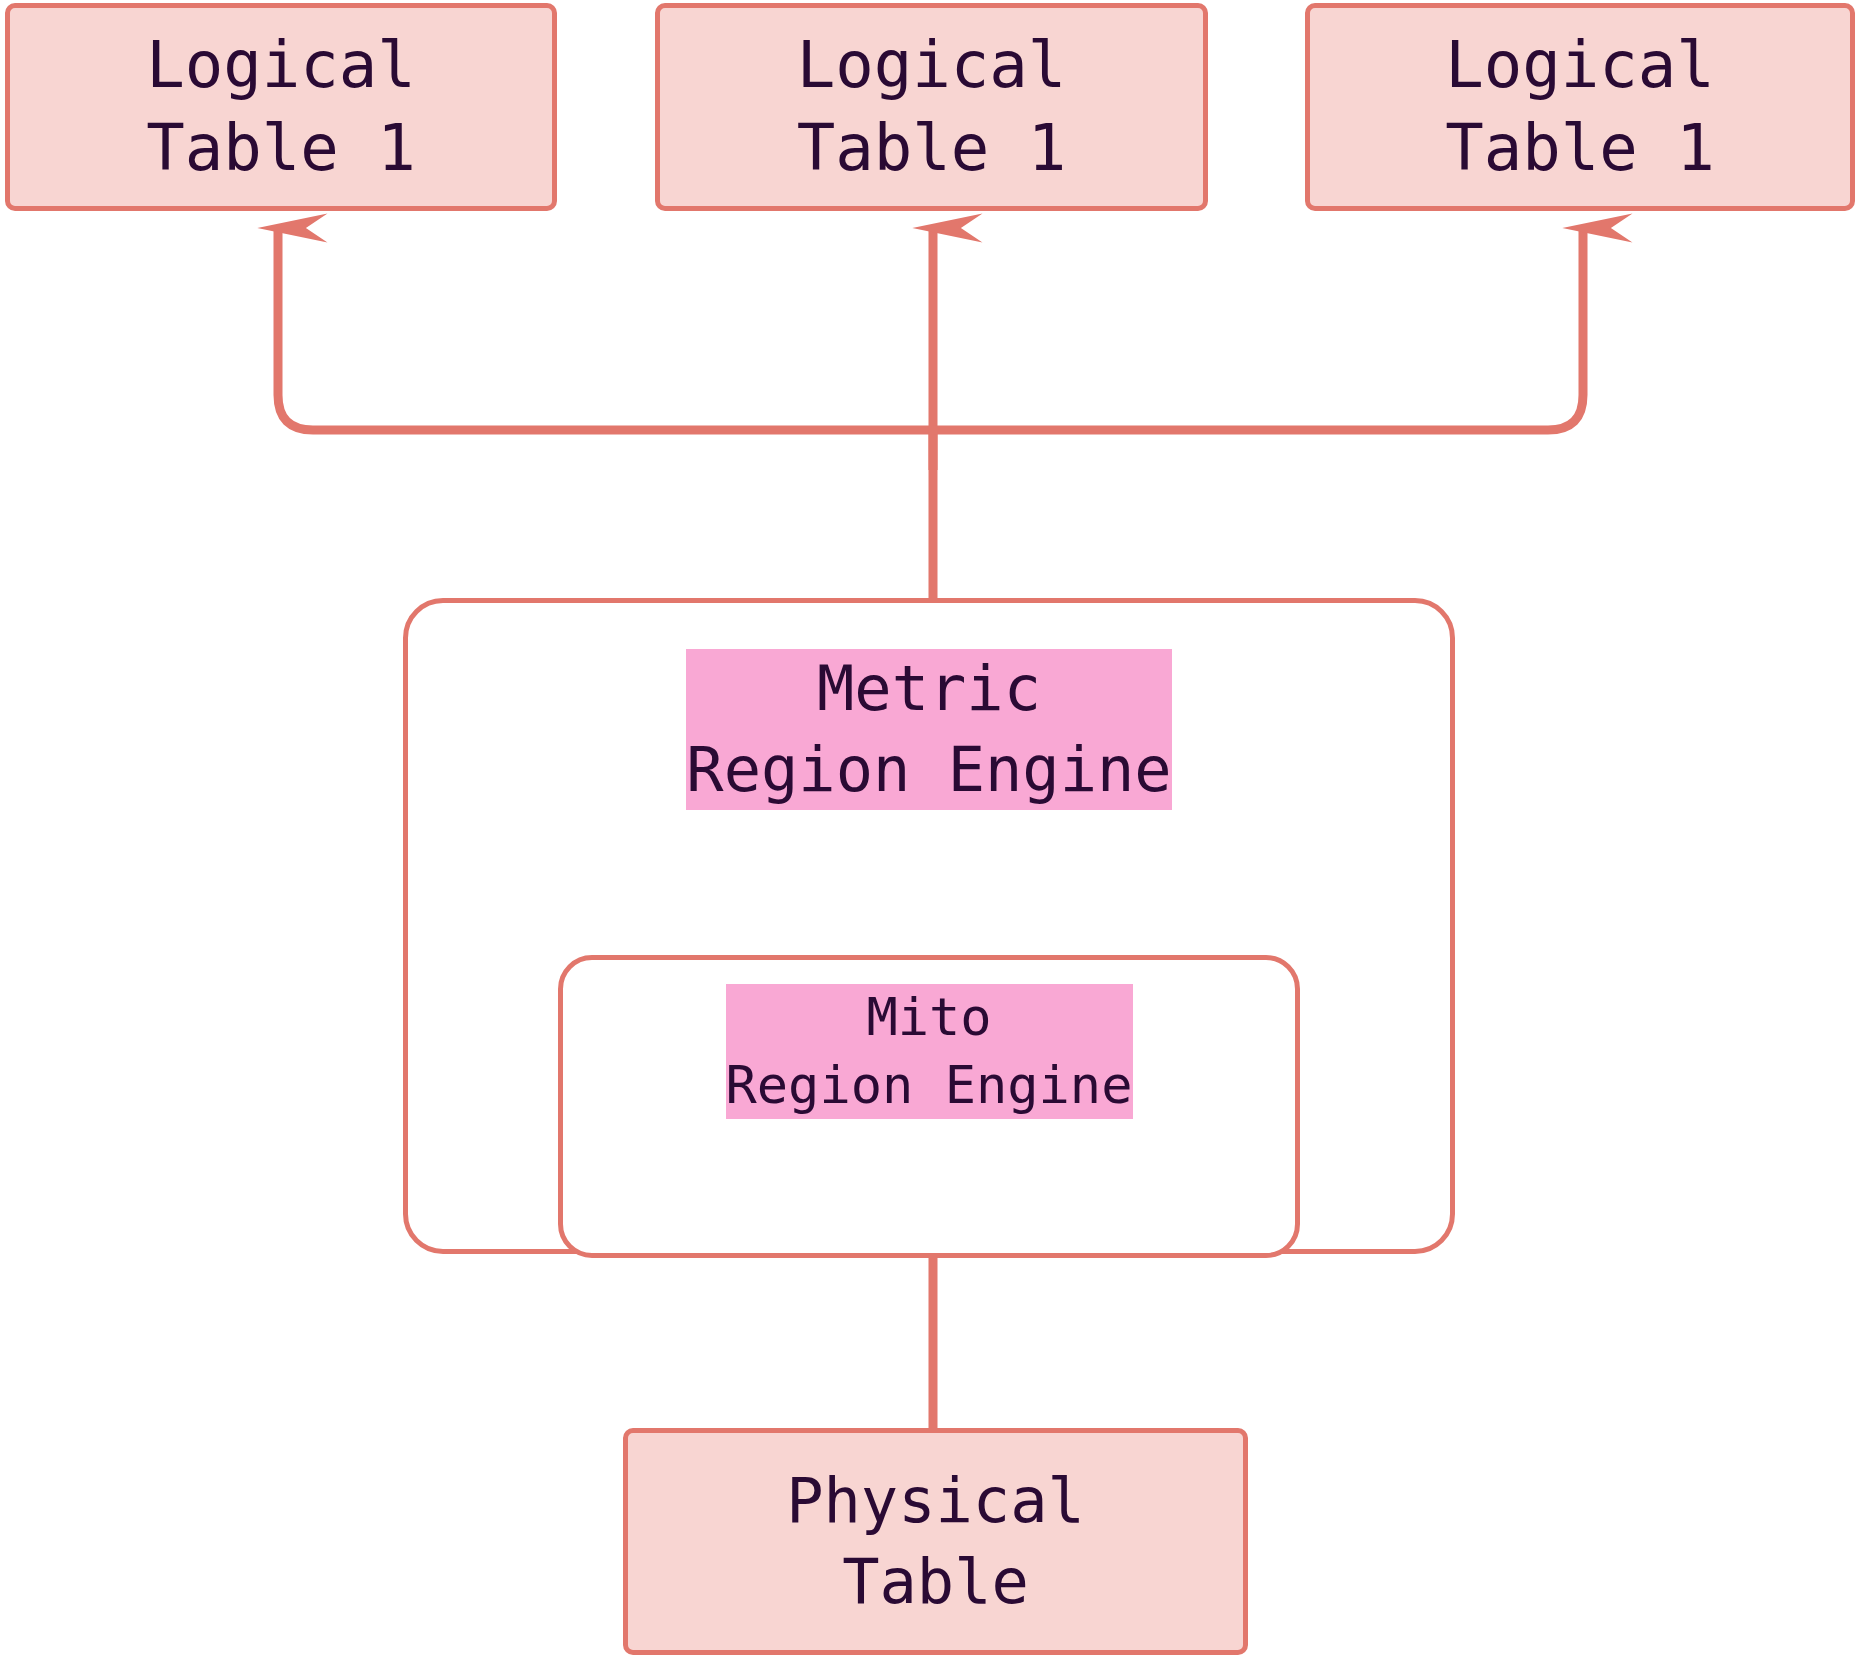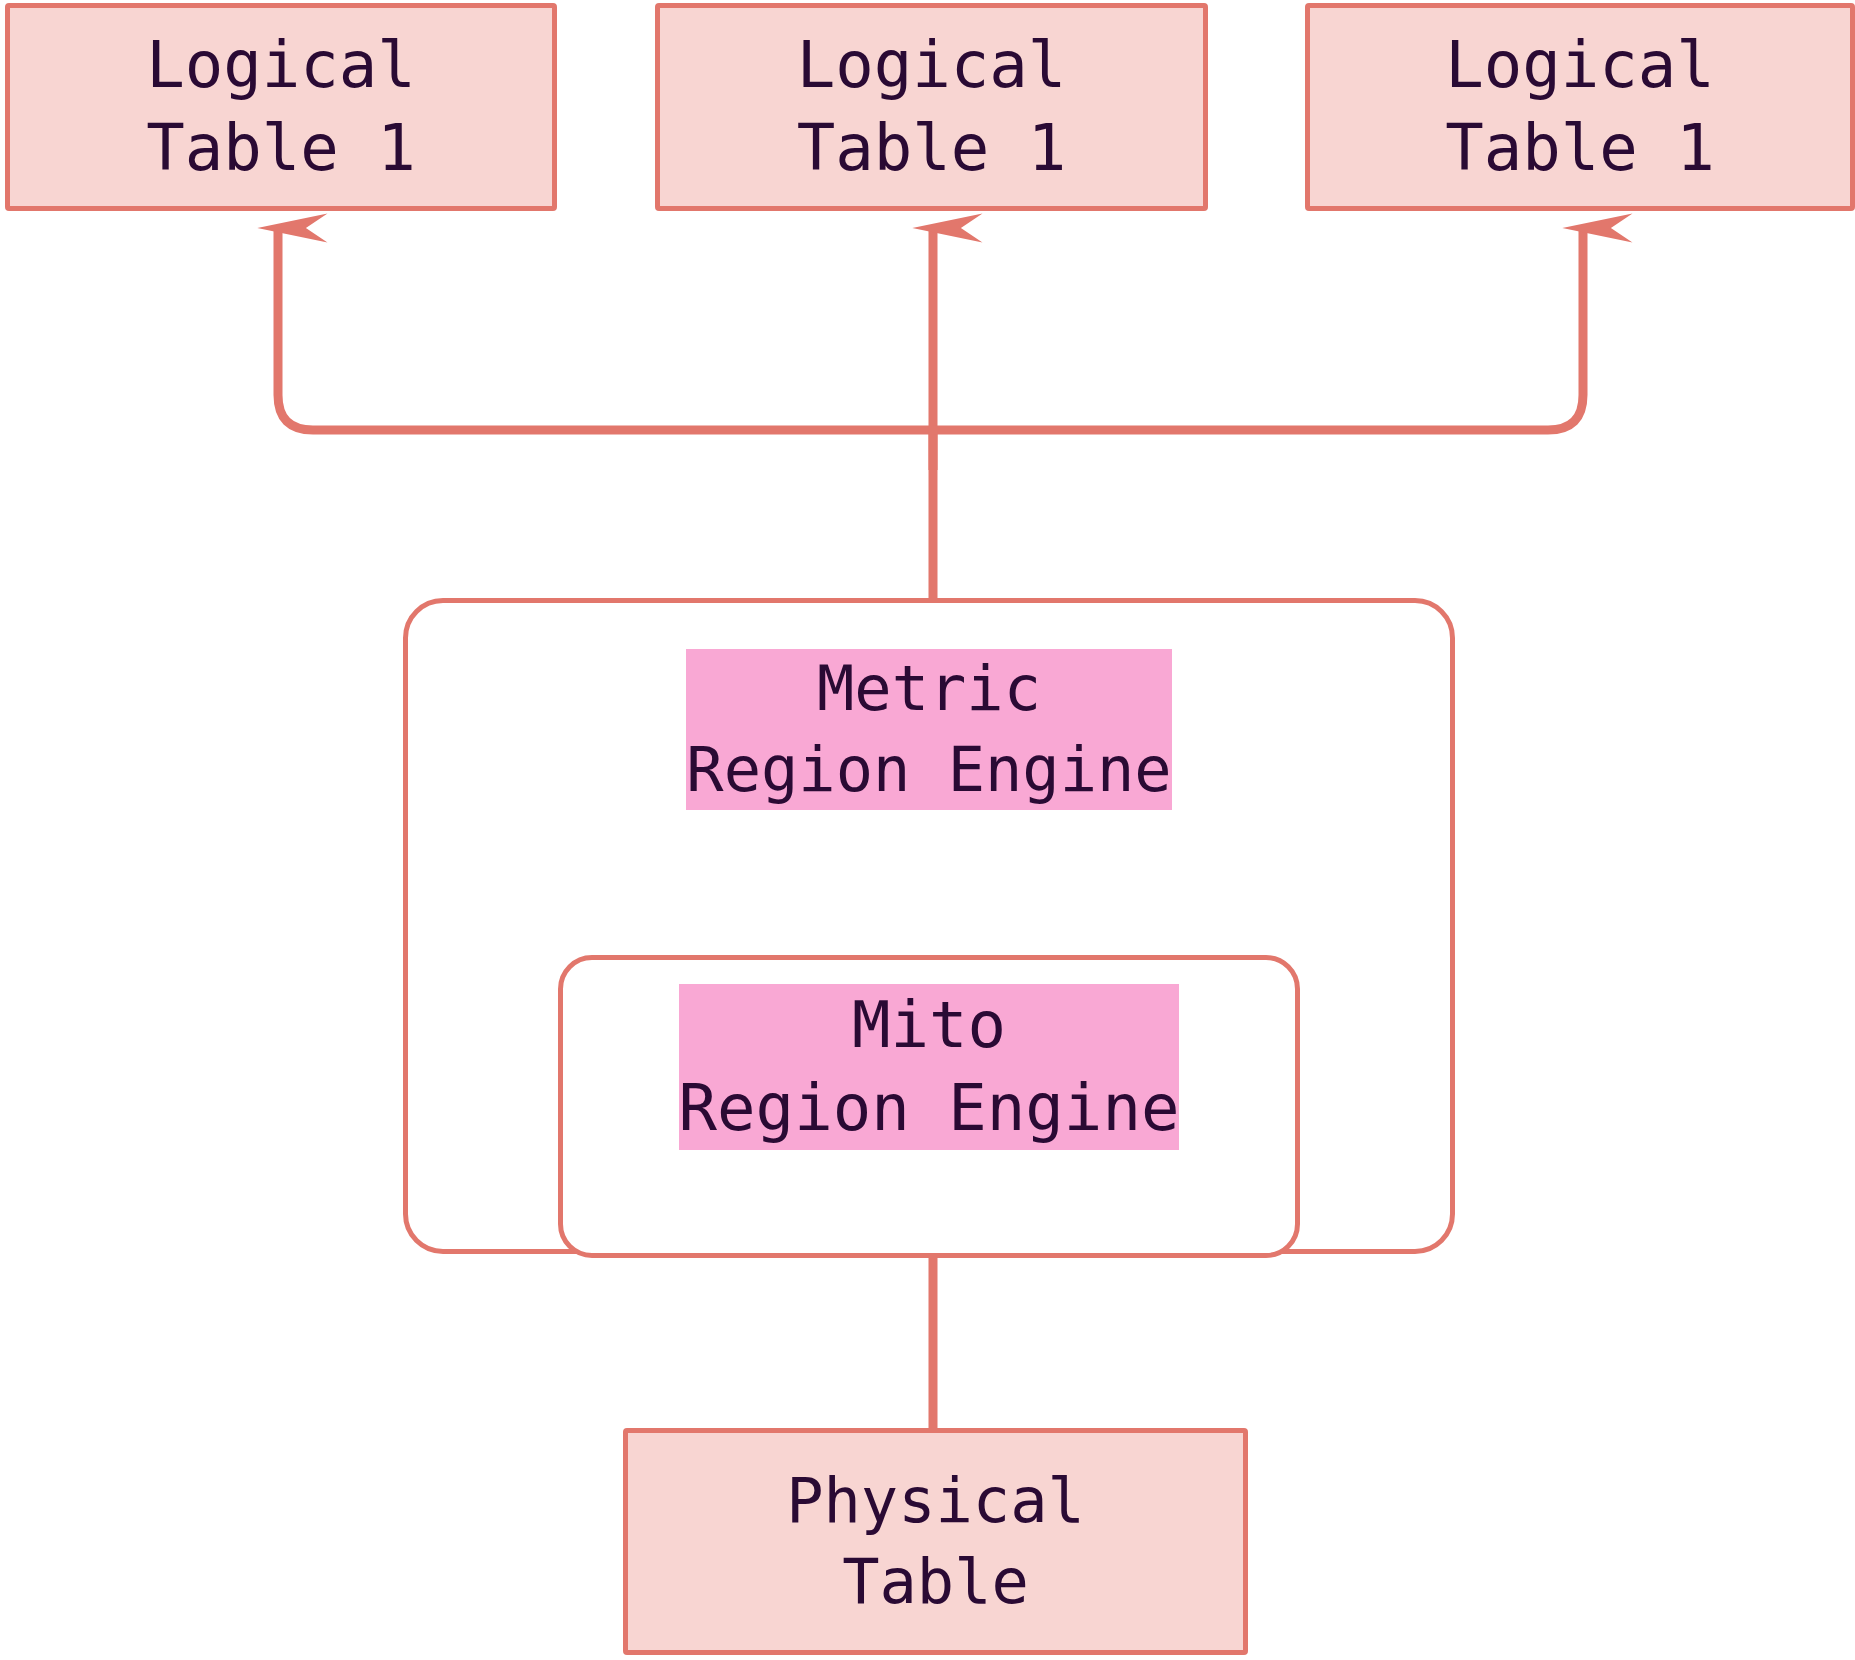--- a/index.html
+++ b/index.html
@@ -32,21 +32,21 @@
     flex-direction: column;
     align-items: center;
     justify-content: center;
     text-align: center;
     line-height: 1.30;
     color: #2a0a34;
   }
   .node-filled {
     background: #f8d5d2;
     border: 5px solid #e2776c;
-    border-radius: 4px;
+    border-radius: 10px;
   }
   .node-hollow {
     background: transparent;
     border: 5px solid #e2776c;
     border-radius: 40px;
   }
   .node-label {
     font-size: 64px;
     letter-spacing: 0px;
     white-space: pre-line;
@@ -69,21 +69,21 @@
   #metric .node-label { font-size: 62px; }
 
   
   #mito {
     left: 558px; top: 955px; width: 742px; height: 303px;
     border-radius: 34px;
     justify-content: flex-start;
     padding-top: 24px;
     background: #ffffff;
   }
-  #mito .node-label { font-size: 64px; }
+  #mito .node-label { font-size: 52px; }
 
   
   #physical { left: 623px; top: 1428px; width: 625px; height: 227px; }
   #physical .node-label { font-size: 62px; }
 </style>
 </head>
 <body>
 
 <div id="canvas">
 

